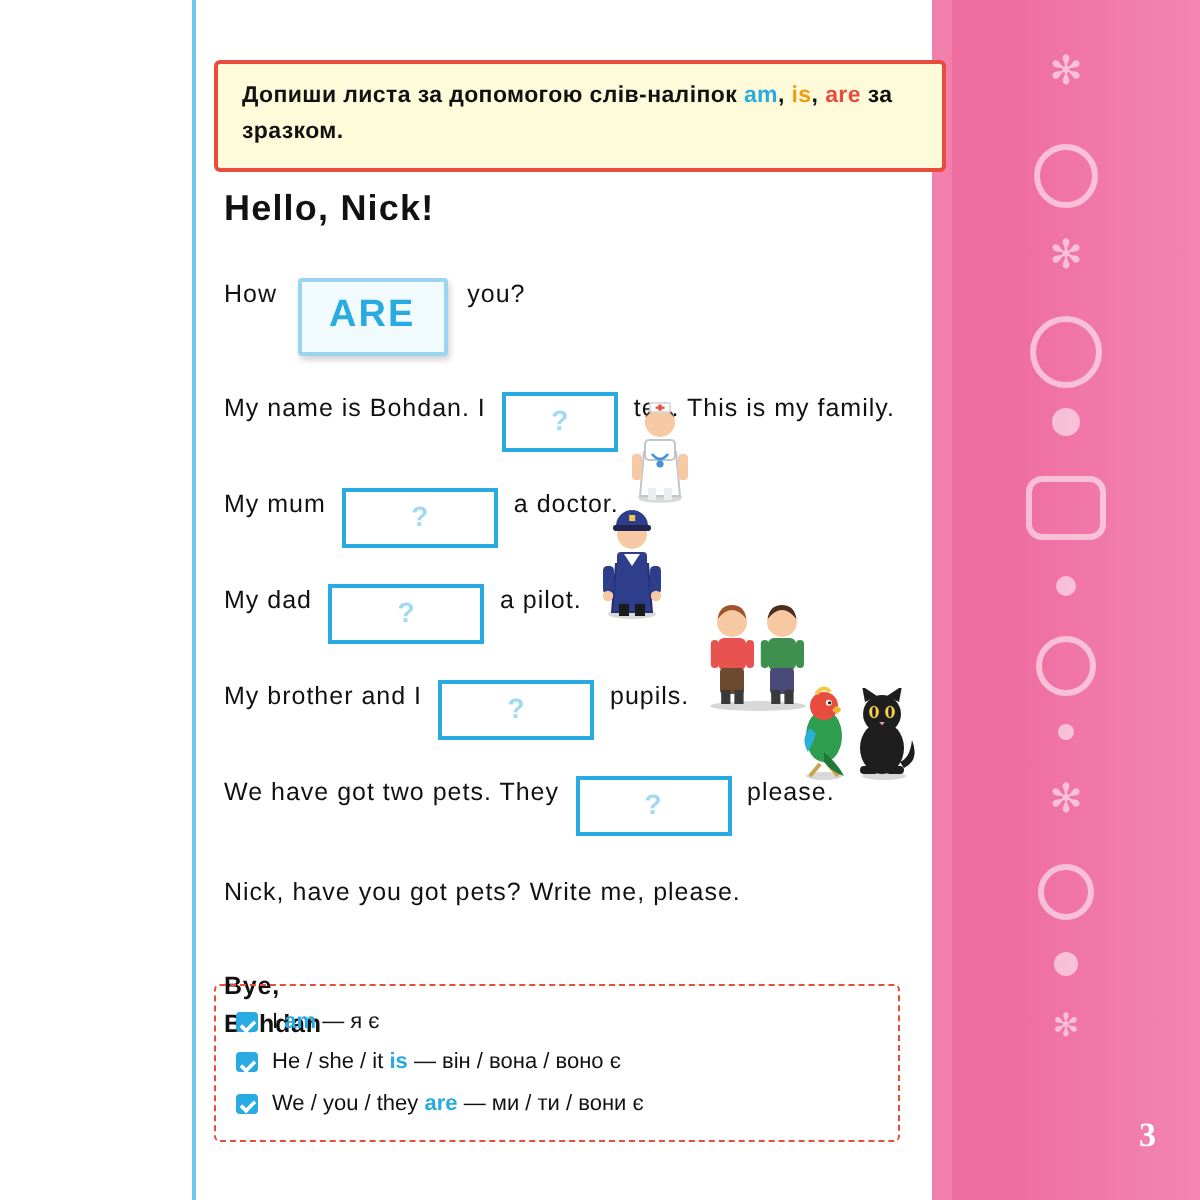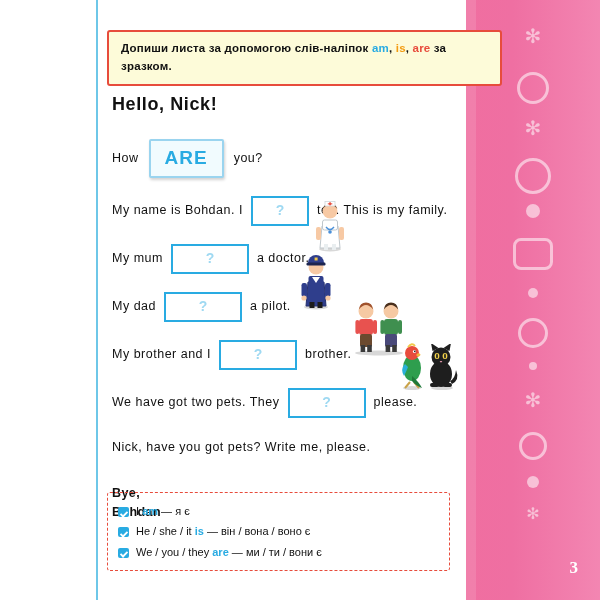--- a/index.html
+++ b/index.html
@@ -80,21 +80,21 @@
     font-size: 17px;
     font-weight: bold;
     font-family: "Liberation Serif", serif;
   }
 
   
   .task-banner {
     position: absolute;
     left: 107px;
     top: 30px;
-    width: 395px;
+    width: 366px;
     box-sizing: border-box;
     background: #fdfbd9;
     border: 2px solid #e74c3c;
     border-radius: 3px;
     padding: 8px 10px 8px 12px;
     font-size: 11.5px;
     color: #111111;
     line-height: 1.55;
     font-weight: bold;
     letter-spacing: 0.2px;
@@ -108,21 +108,20 @@
     position: absolute;
     left: 112px;
     top: 92px;
     width: 345px;
     color: #111111;
     font-size: 12.5px;
     line-height: 1.4;
   }
   .line {
     display: flex;
-    align-items: center;
     min-height: 20px;
     margin-bottom: 13px;
     flex-wrap: nowrap;
     white-space: nowrap;
   }
   .greet {
     font-weight: bold;
     font-size: 18px;
     margin-bottom: 22px;
     letter-spacing: 0.6px;
@@ -273,21 +272,21 @@
 
     <div class="line" style="margin-top:18px;">
       <span class="txt">My dad</span>
       <span class="ansbox wide">?</span>
       <span class="txt">a pilot.</span>
     </div>
 
     <div class="line" style="margin-top:18px;">
       <span class="txt">My brother and I</span>
       <span class="ansbox wide">?</span>
-      <span class="txt">brother.</span>
+      <span class="txt">pupils.</span>
     </div>
 
     <div class="line" style="margin-top:18px;">
       <span class="txt">We have got two pets. They</span>
       <span class="ansbox wide">?</span>
       <span class="txt">please.</span>
     </div>
 
     <div class="line" style="margin-top:20px;">
       <span class="txt">Nick, have you got pets? Write me, please.</span>

